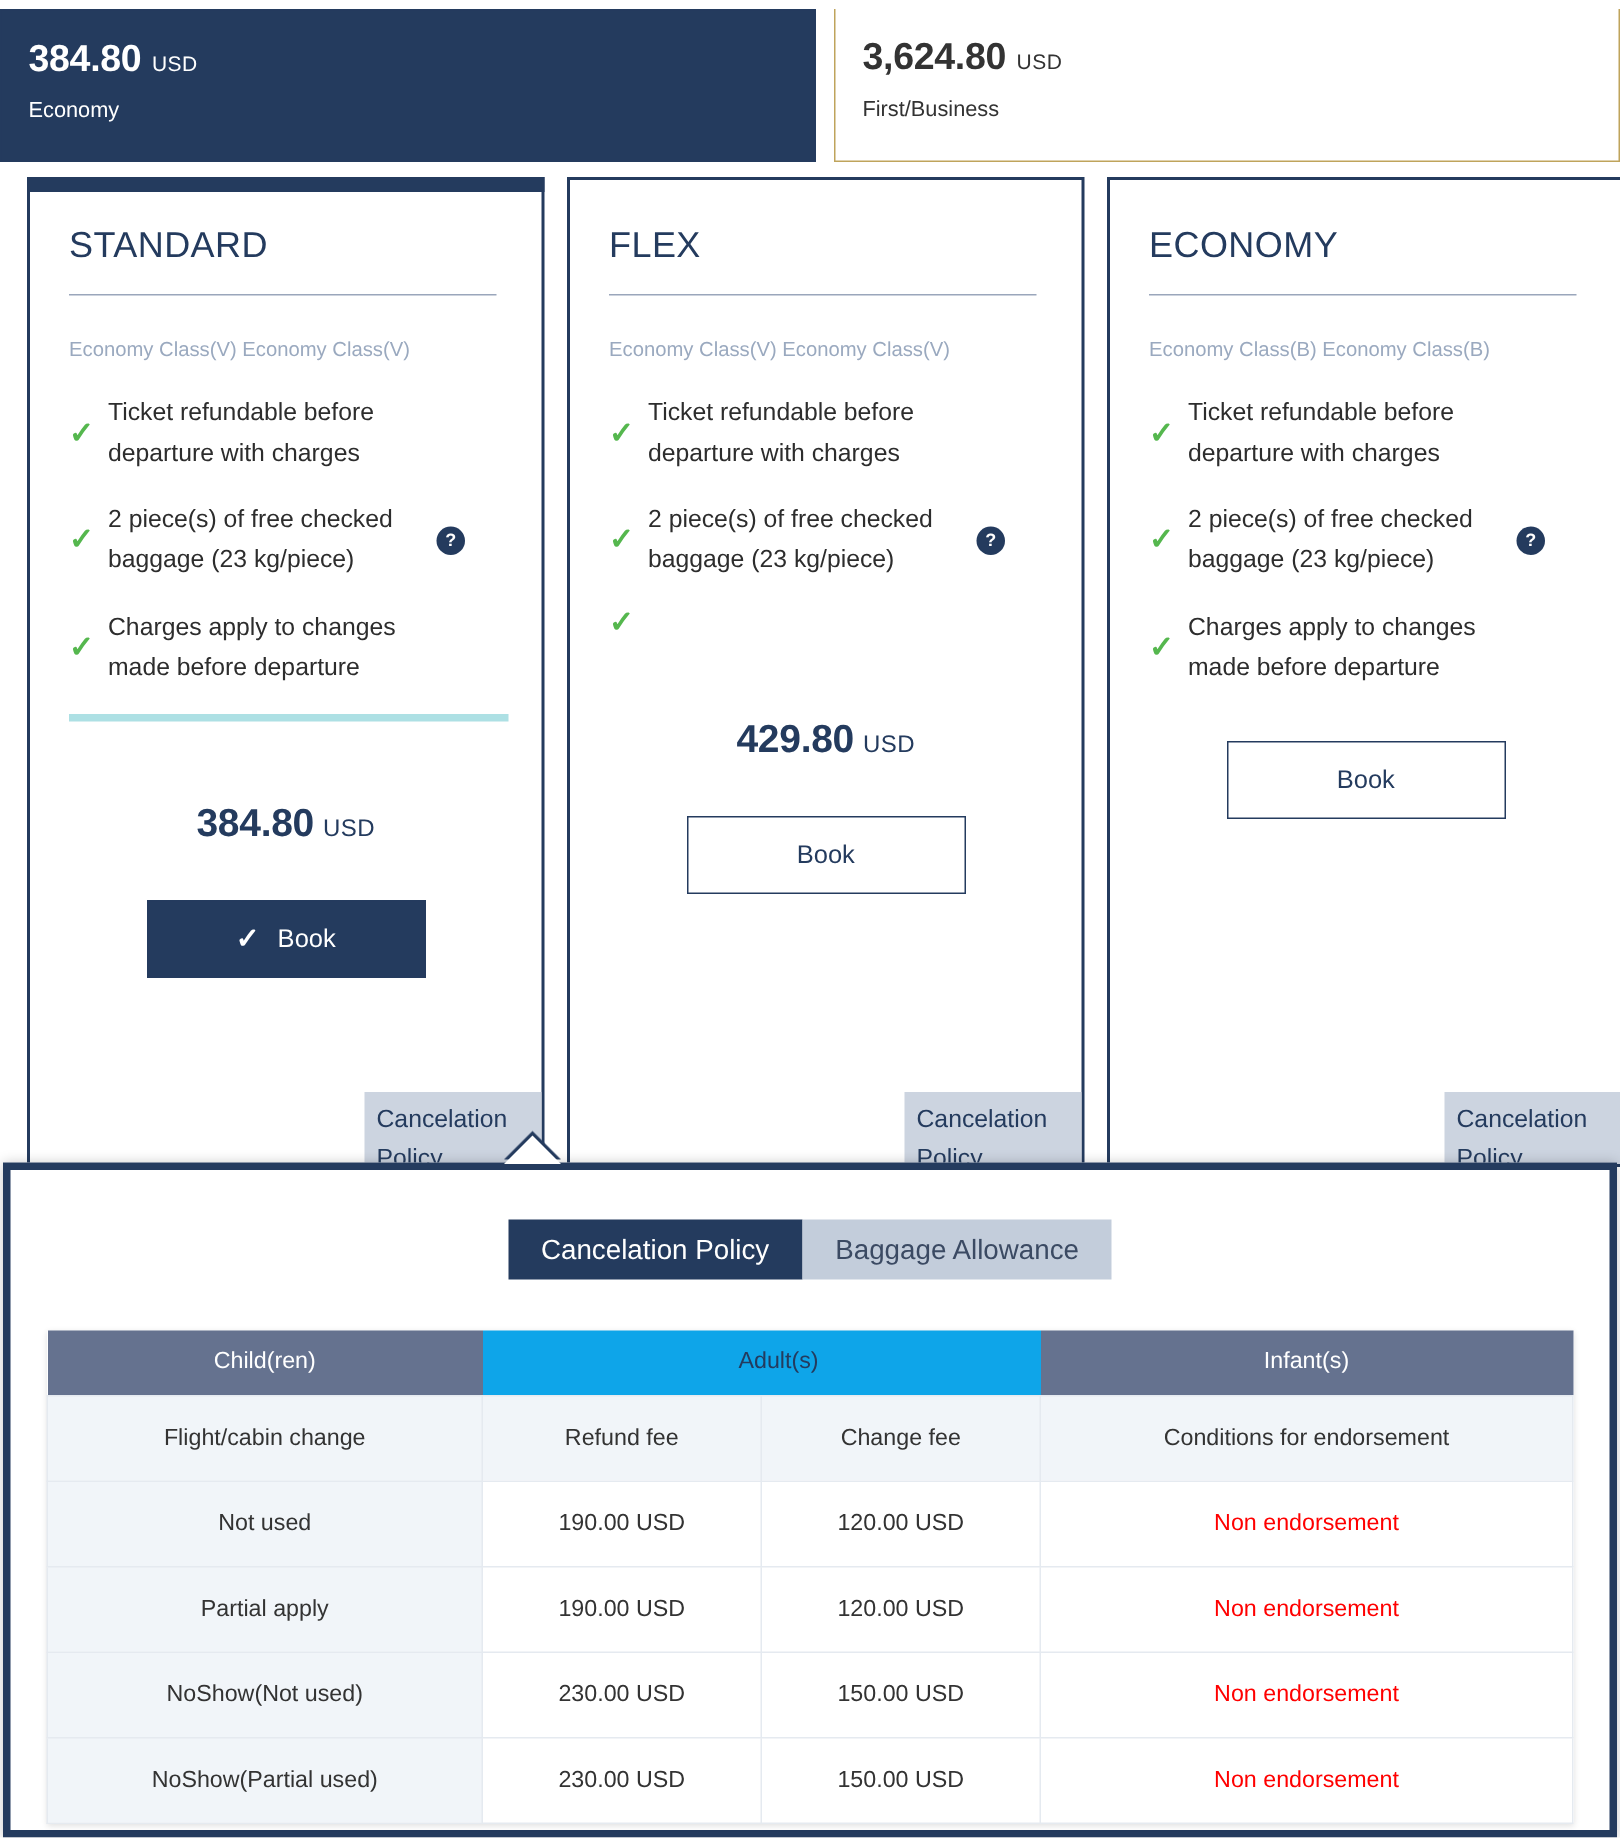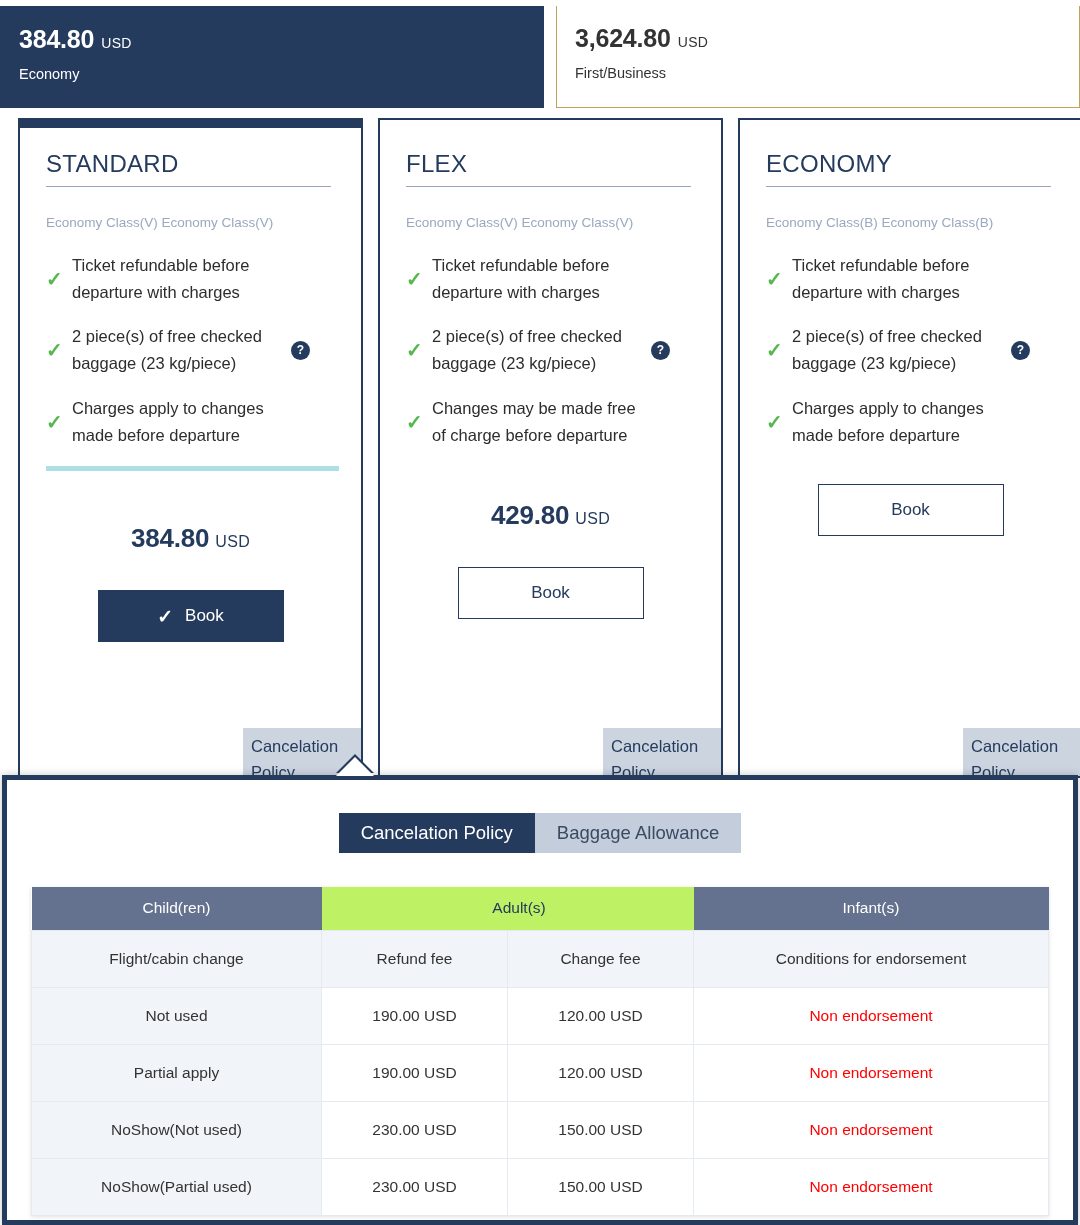--- a/index.html
+++ b/index.html
@@ -91,21 +91,21 @@
     margin: -2px -2px 0 -2px;
   }
   .card.no-top .cardtop { background: transparent; height: 10px; }
   .card-body {
     padding: 22px 26px 0 26px;
   }
   .card-title {
     font-size: 24px;
     color: #243b5e;
     letter-spacing: 0.3px;
-    padding-bottom: 8px;
+    padding-bottom: 18px;
     border-bottom: 1px solid #9aa6bb;
     display: inline-block;
     min-width: 285px;
   }
   .card-sub {
     margin-top: 28px;
     font-size: 13.5px;
     color: #9aa9bf;
     white-space: nowrap;
   }
@@ -240,21 +240,21 @@
   .ptable th {
     height: 43px;
     font-size: 15.5px;
     font-weight: normal;
     background: #65728f;
     color: #ffffff;
     border: none;
     cursor: pointer;
   }
   .ptable th.active-col {
-    background: #bef264;
+    background: #0ea5e9;
     color: #243b5e;
     padding-left: 24px;
   }
   .ptable td {
     height: 57px;
     font-size: 15.5px;
     color: #333333;
     text-align: center;
     border: 1px solid #e5eaf0;
     background: #ffffff;
@@ -337,21 +337,20 @@
             <span class="check">✓</span>
             <span class="feature-text">Ticket refundable before departure with charges</span>
           </div>
           <div class="feature">
             <span class="check">✓</span>
             <span class="feature-text">2 piece(s) of free checked baggage (23 kg/piece)</span>
             <span class="help-icon">?</span>
           </div>
           <div class="feature">
             <span class="check">✓</span>
-            <span class="feature-text">Changes may be made free of charge before departure</span>
           </div>
         </div>
         <div class="price-row" style="">
           <span class="price-amt">429.80</span><span class="price-cur">USD</span>
         </div>
         <div class="book-wrap">
           <button class="book-btn">
             <span>Book</span>
           </button>
         </div>

